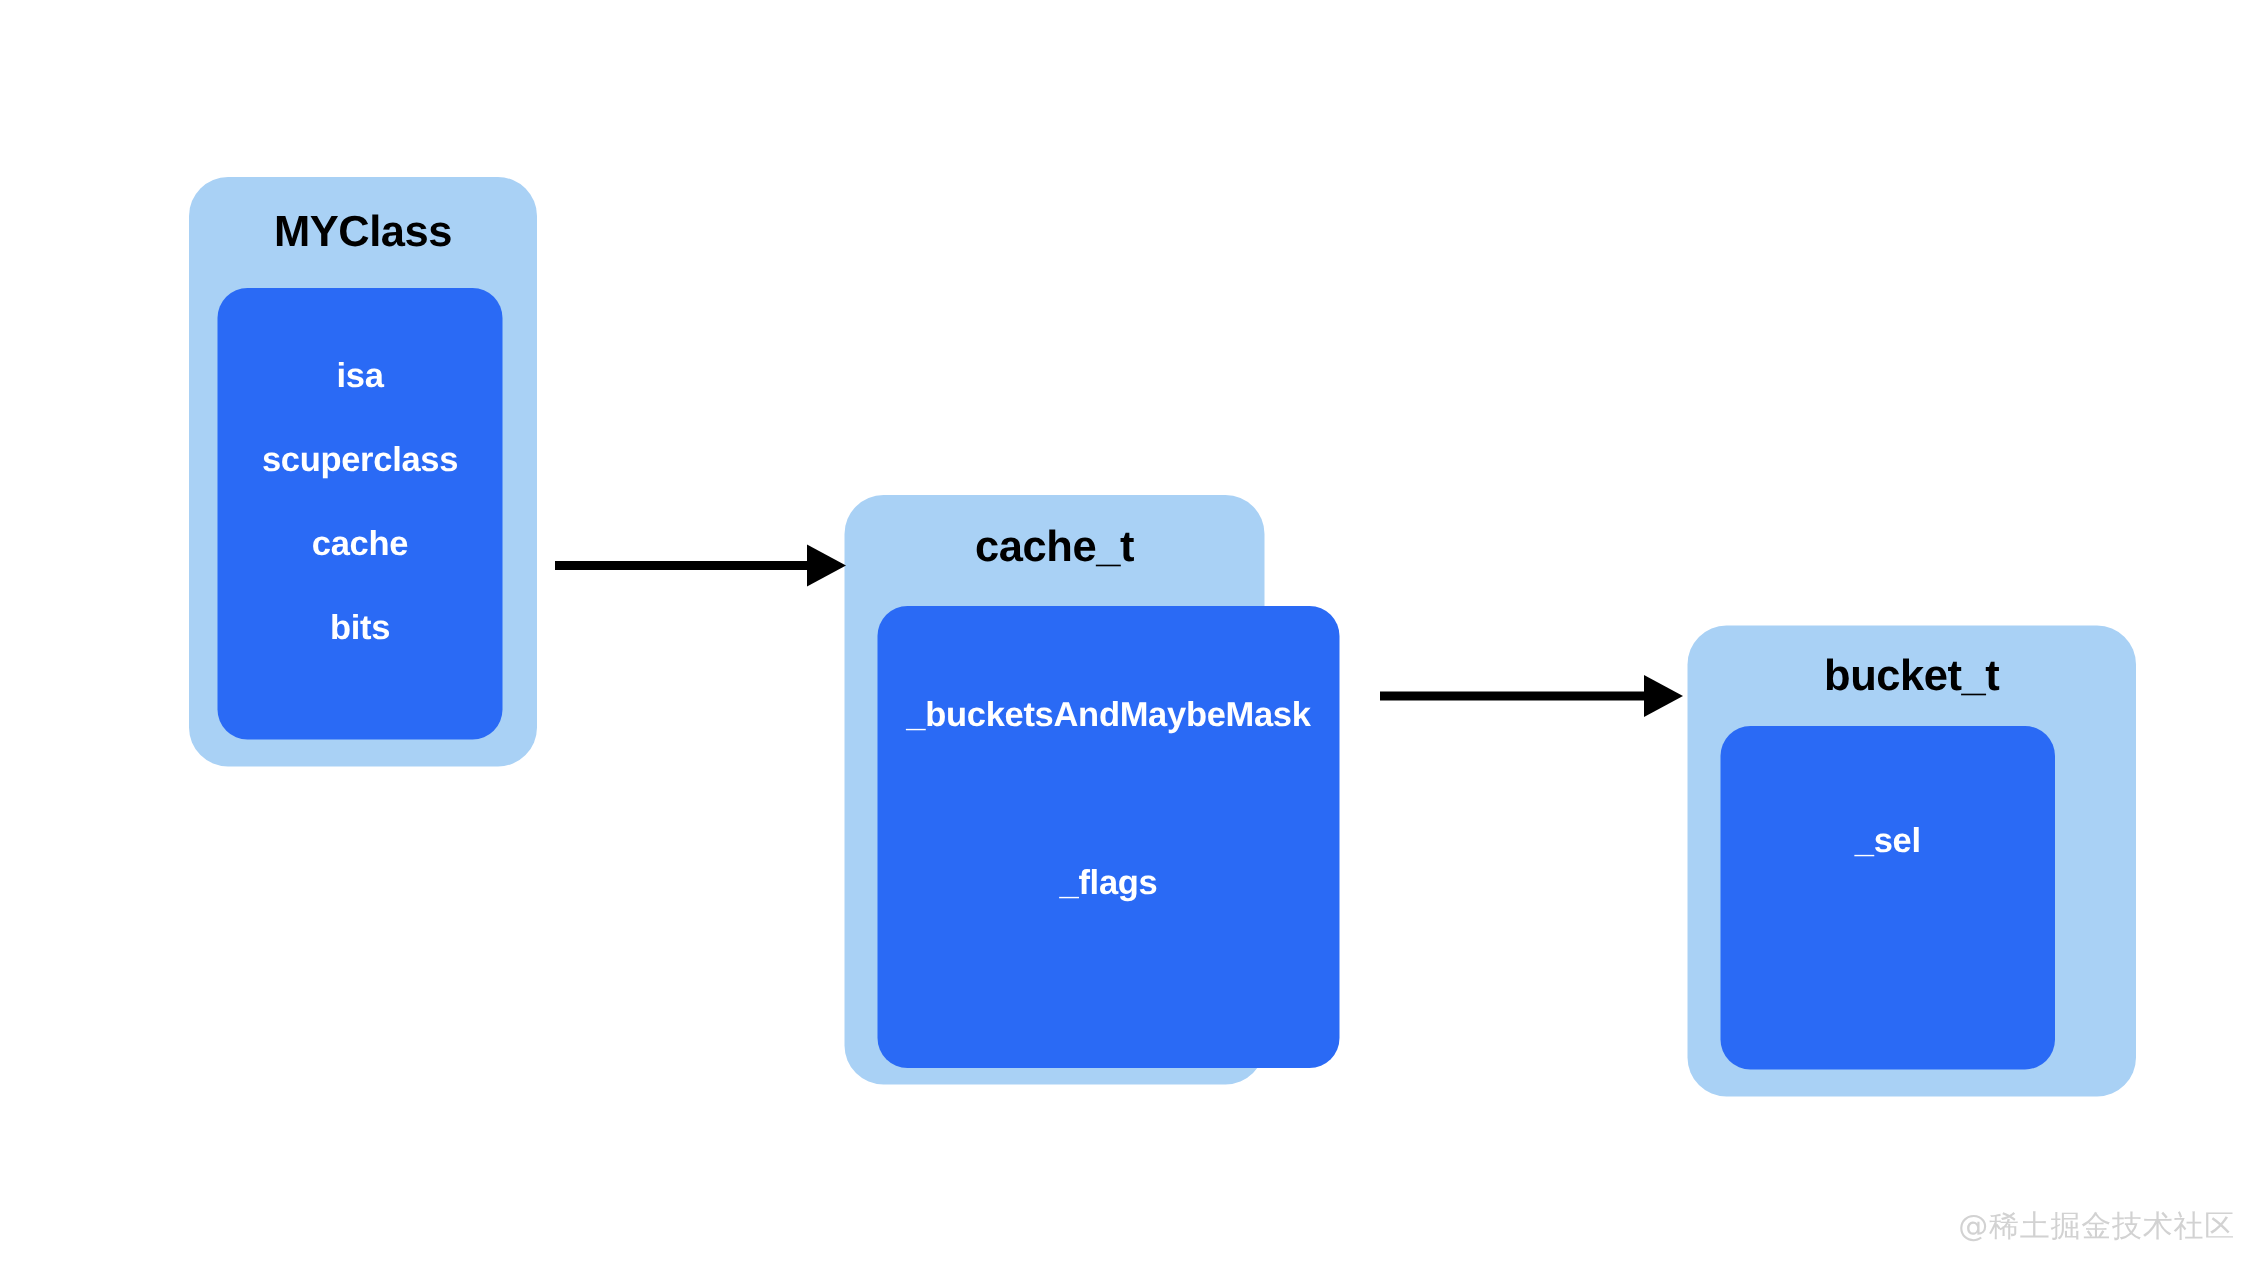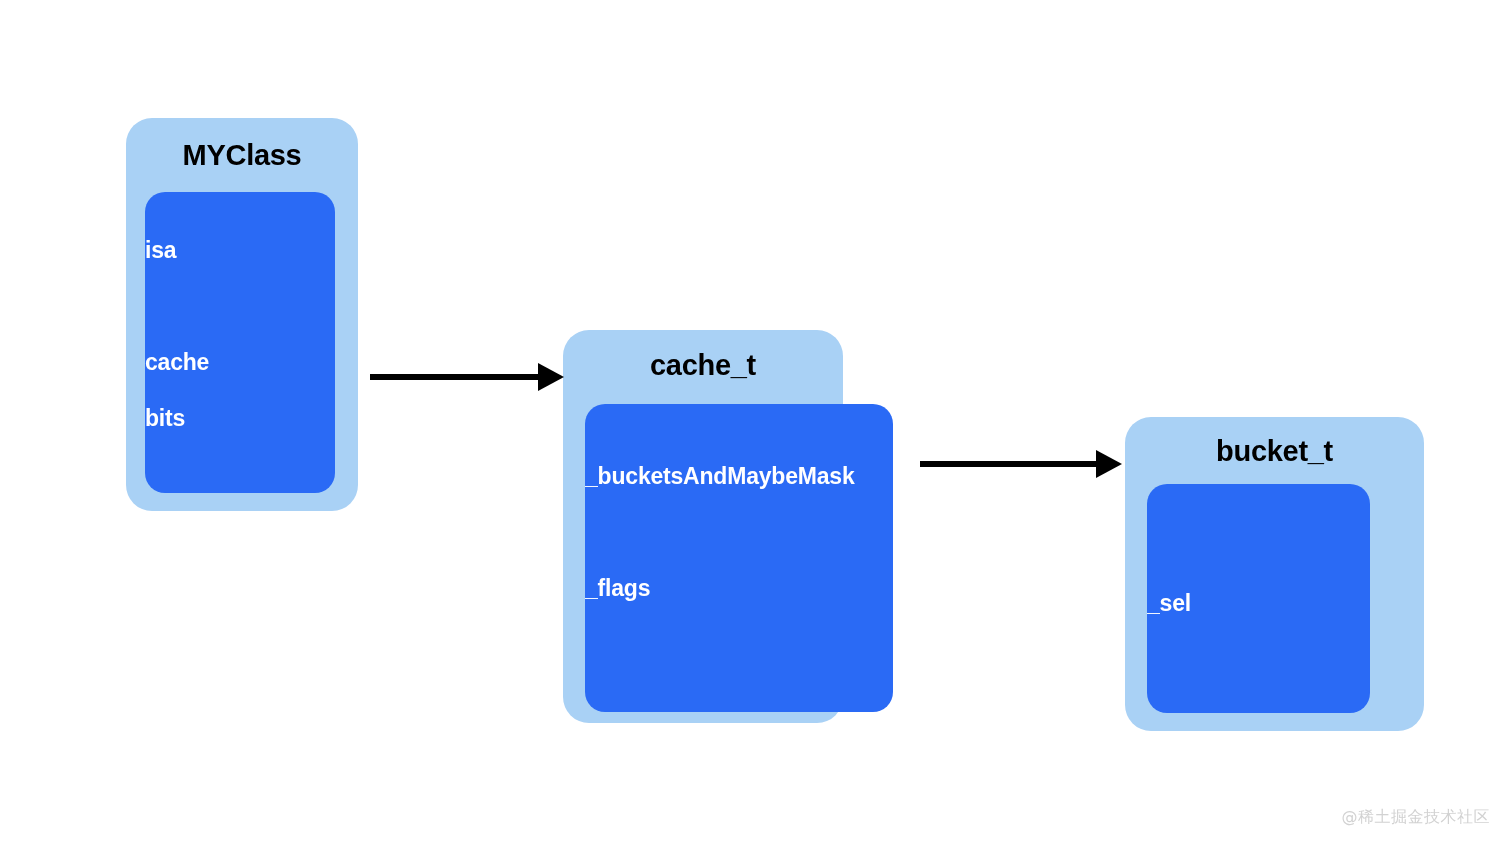--- a/index.html
+++ b/index.html
@@ -48,21 +48,21 @@
     position: absolute;
     background: #2a6af5;
     border-radius: 20px;
     box-sizing: border-box;
     overflow: hidden;
   }
   .field-row {
     position: absolute;
     left: 0;
     width: 100%;
-    text-align: left;
+    text-align: center;
     color: #ffffff;
     font-weight: bold;
     font-size: 23px;
     line-height: 28px;
     letter-spacing: -0.2px;
     white-space: nowrap;
   }
 
   
   #box-myclass        { left: 126px; top: 118px; width: 232px; height: 393px; }
@@ -89,53 +89,54 @@
   }
   #arrow-1 { left: 368px; top: 357px; width: 200px; }
   #arrow-2 { left: 918px; top: 444px; width: 208px; }
 
   
   #watermark {
     position: absolute;
     right: 22px;
     bottom: 24px;
     color: #d2d2d2;
-    font-size: 16px;
+    font-size: 20px;
     line-height: 20px;
     letter-spacing: 0.5px;
     white-space: nowrap;
     font-family: "DejaVu Sans", sans-serif;
   }
 </style>
 </head>
 <body>
 
 <div id="canvas">
 
   <div class="struct-box" id="box-myclass">
     <div class="struct-title">MYClass</div>
     <div class="fields-box">
       <div class="field-row" style="top:44px;">isa</div>
+      <div class="field-row" style="top:100px;">scuperclass</div>
       <div class="field-row" style="top:156px;">cache</div>
       <div class="field-row" style="top:212px;">bits</div>
     </div>
   </div>
 
   <div class="struct-box" id="box-cache">
     <div class="struct-title">cache_t</div>
     <div class="fields-box">
       <div class="field-row" style="top:58px;">_bucketsAndMaybeMask</div>
       <div class="field-row" style="top:170px;">_flags</div>
     </div>
   </div>
 
   <div class="struct-box" id="box-bucket">
     <div class="struct-title">bucket_t</div>
     <div class="fields-box">
-      <div class="field-row" style="top:62px;margin-top:43px;">_sel</div>
+      <div class="field-row" style="top:62px;">_sel</div>
     </div>
   </div>
 
   <svg class="arrow" id="arrow-1" viewBox="0 0 200 40" width="200" height="40">
     <line x1="2" y1="20" x2="174" y2="20" stroke="#000000" stroke-width="6"></line>
     <polygon points="170,6 196,20 170,34" fill="#000000"></polygon>
   </svg>
 
   <svg class="arrow" id="arrow-2" viewBox="0 0 208 40" width="208" height="40">
     <line x1="2" y1="20" x2="182" y2="20" stroke="#000000" stroke-width="6"></line>

